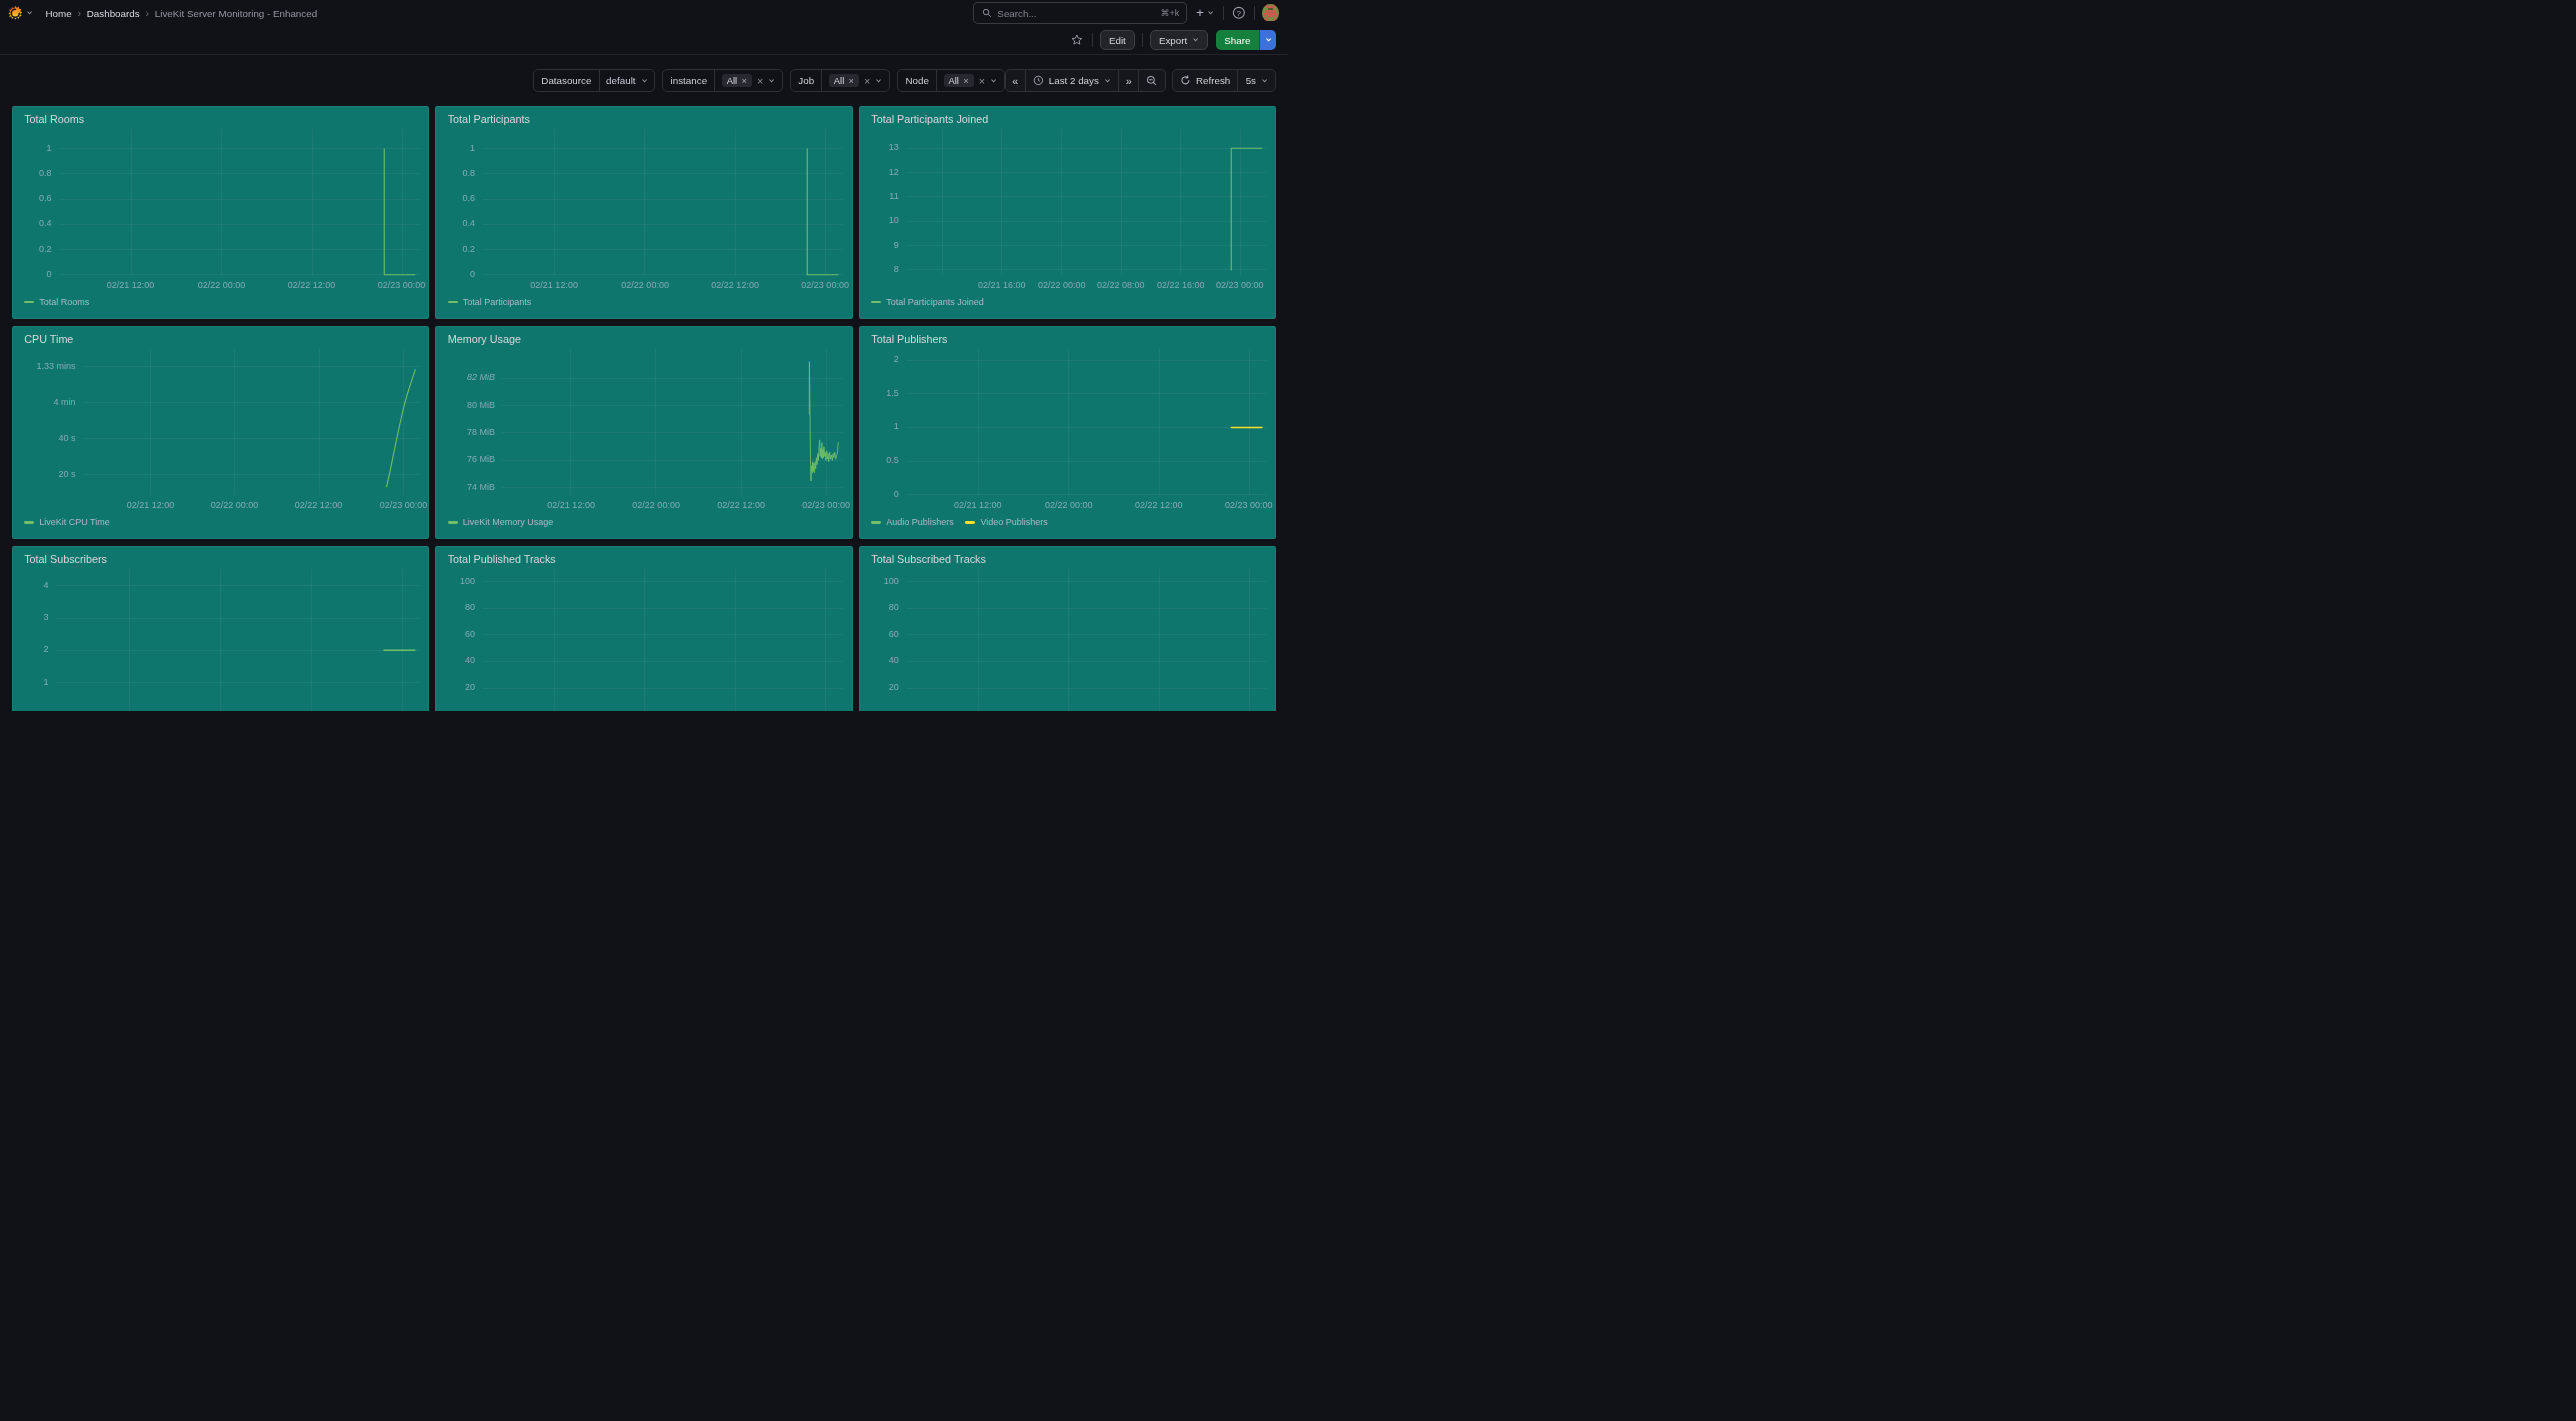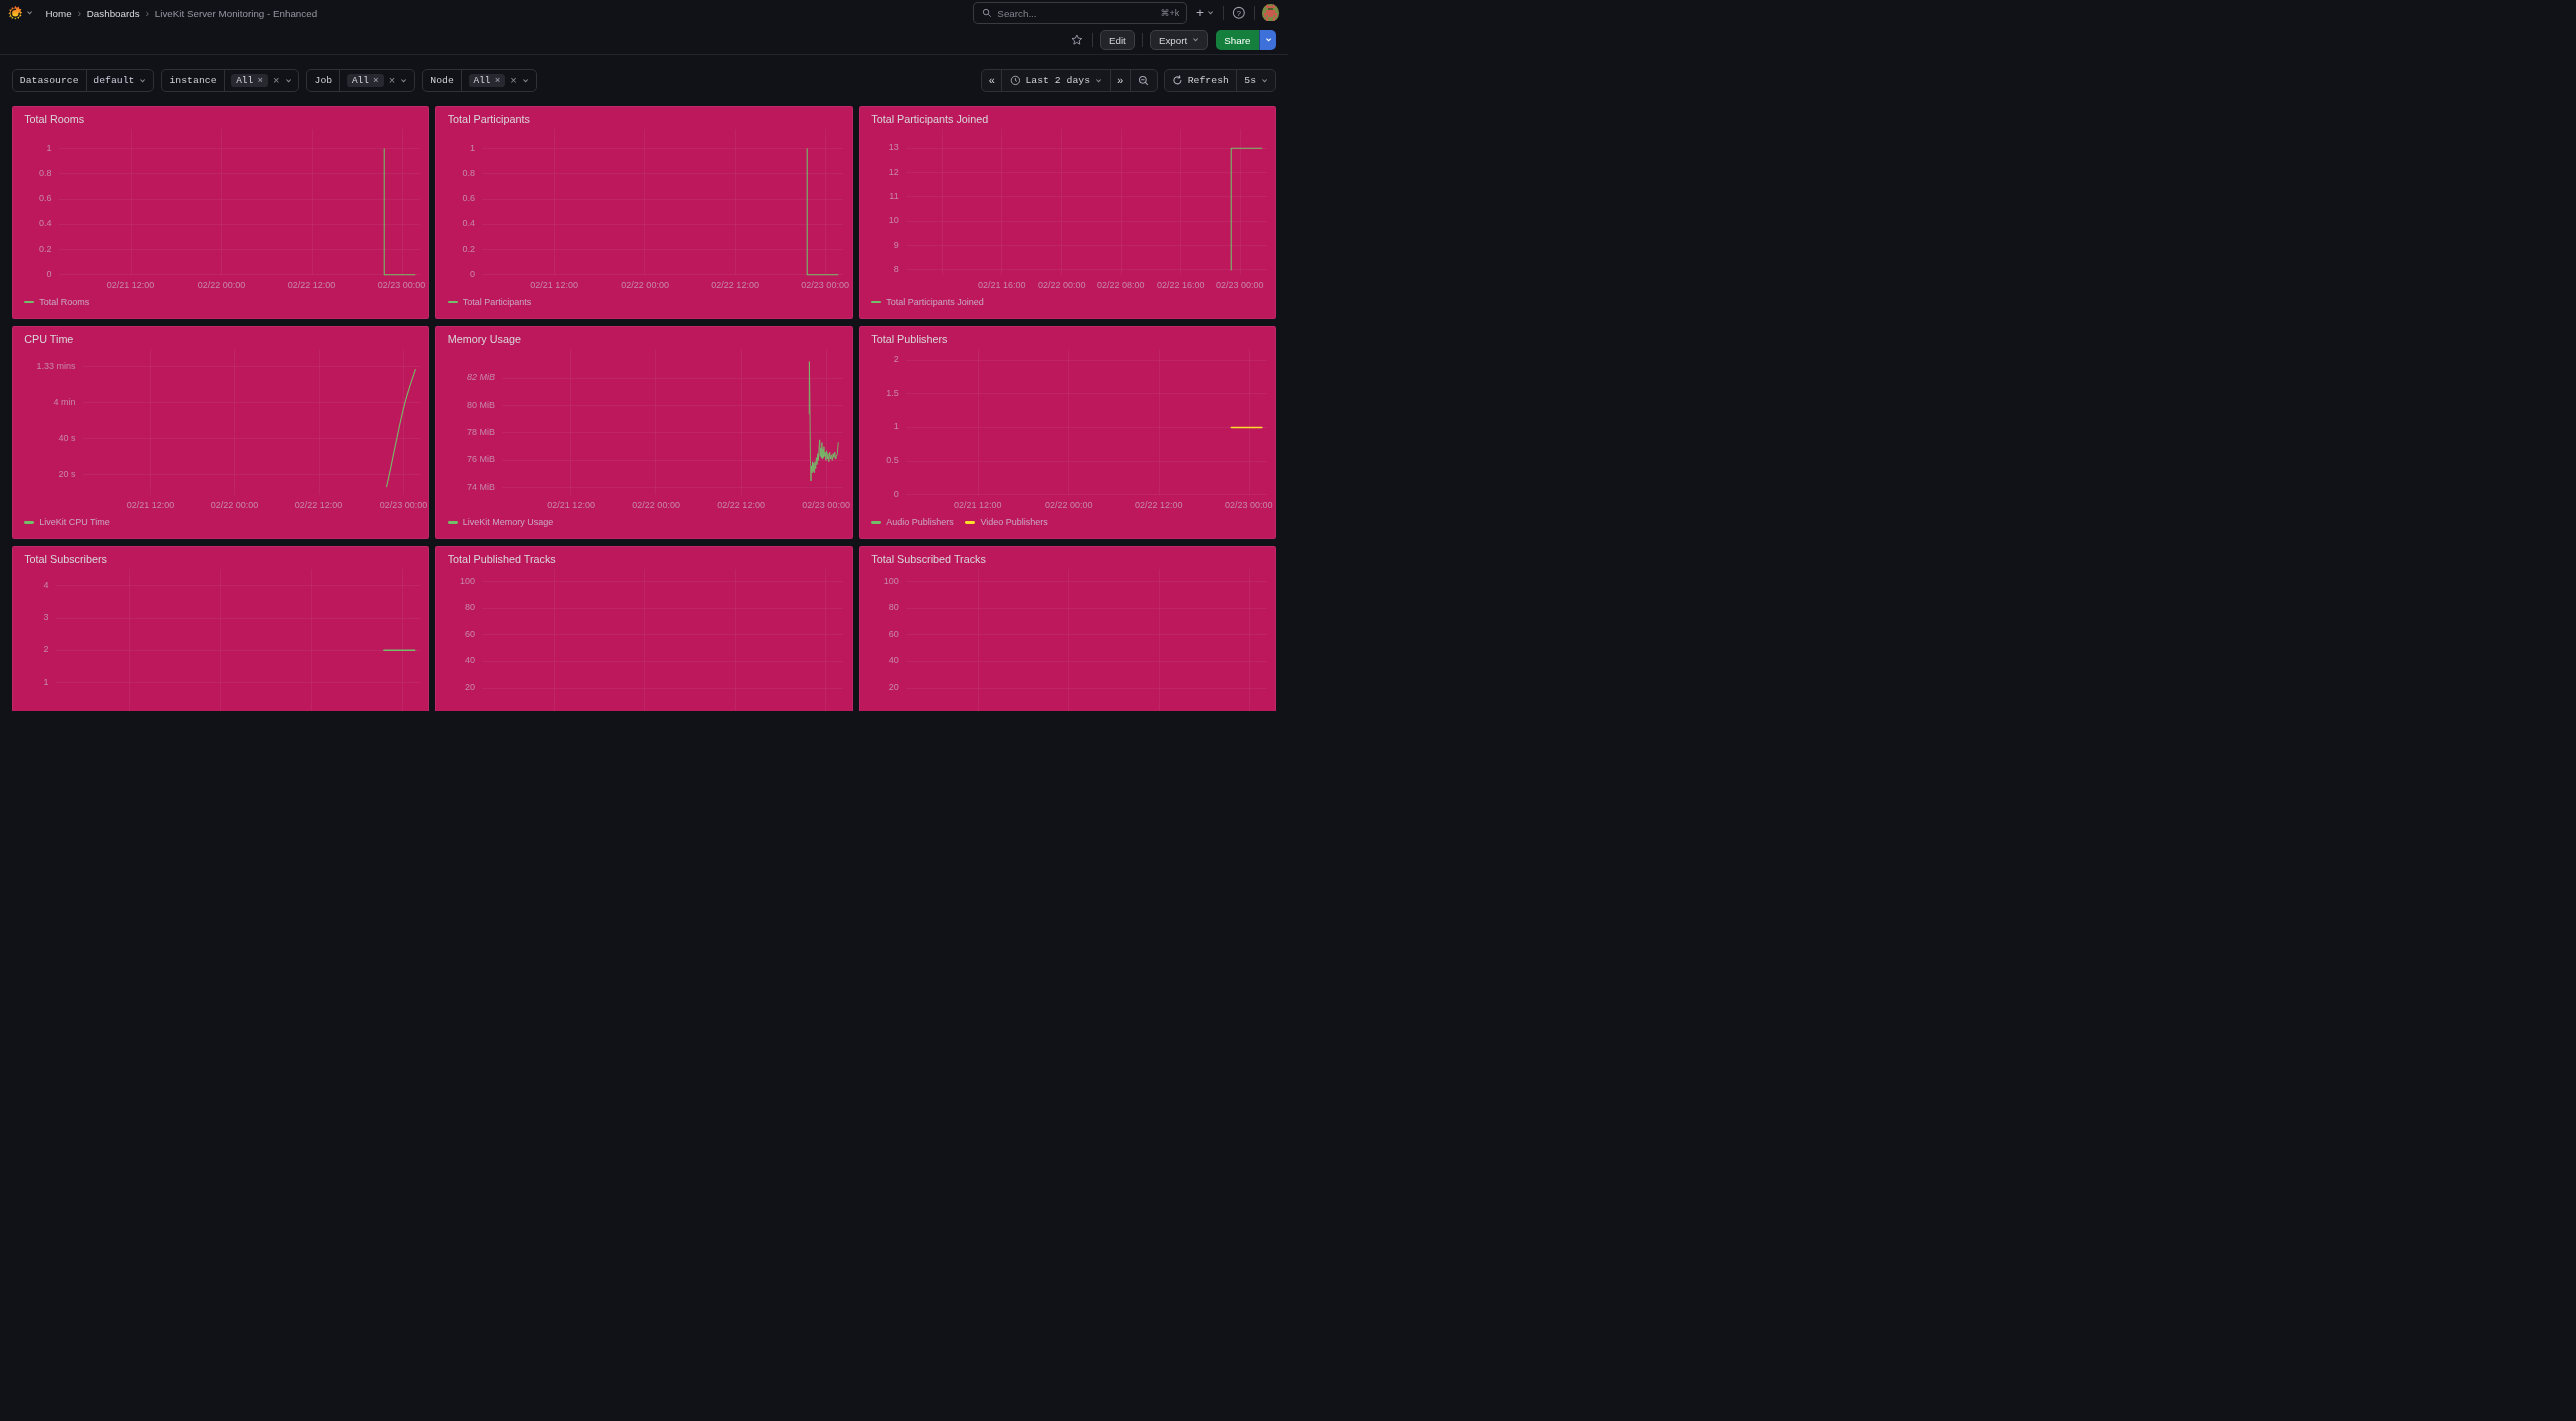--- a/index.html
+++ b/index.html
@@ -35,21 +35,21 @@
   .btn { height:20px; display:inline-flex; align-items:center; gap:5px; padding:0 8px;
     background:#222429; border:0.7px solid #3c3e45; border-radius:5px;
     color:#d5d6db; font-weight:500; }
   .btn-primary-group { display:flex; height:20px; border-radius:5px; overflow:hidden; }
   .btn-primary { background:#15803d; color:#fff; font-weight:500; padding:0 8.7px;
     display:flex; align-items:center; }
   .btn-primary-caret { background:#3D71D9; width:17.3px; display:flex; align-items:center;
     justify-content:center; border-left:0.7px solid rgba(10,12,20,0.45); color:#fff; }
 
   
-  .toolbar { height:51px; display:flex; align-items:center; justify-content:space-between; padding:0 11.6px;font-family:Liberation Mono, monospace; }
+  .toolbar { height:51px; display:flex; align-items:center; justify-content:flex-end; padding:0 11.6px; }
   .filters { display:flex; align-items:center; gap:7.2px; }
   .var-group { display:flex; align-items:stretch; height:23px; border:0.7px solid #2f3138;
     border-radius:5px; overflow:hidden; }
   .var-label { display:flex; align-items:center; padding:0 7.2px; color:#d0d1da; }
   .var-value { display:flex; align-items:center; gap:5px; padding:0 6.5px; border-left:0.7px solid #2f3138; }
   .pill { display:flex; align-items:center; gap:4.3px; background:rgba(204,204,220,0.13);
     border-radius:3.6px; padding:1.4px 5px; font-size:9.4px; color:#d8d9e0; }
   .pill .x { font-size:9.4px; color:rgba(204,204,220,0.75); cursor:pointer; }
   .clear-x { color:rgba(204,204,220,0.65); font-size:10.8px; cursor:pointer; }
   .caret { color:rgba(204,204,220,0.65); }
@@ -57,21 +57,21 @@
   .tc-group { display:flex; align-items:stretch; height:23px; border:0.7px solid #2f3138;
     border-radius:5px; overflow:hidden; background:#16171c; }
   .tc-seg { display:flex; align-items:center; gap:5px; padding:0 7.2px; color:#d0d1da;
     border-left:0.7px solid #2f3138; font-weight:500; }
   .tc-seg:first-child { border-left:none; }
   .tc-seg.narrow { padding:0 6.5px; font-size:10.8px; }
 
   
   .dash { display:grid; grid-template-columns:repeat(3,1fr); gap:7.2px 5.8px; padding:0 11.6px;
     grid-auto-rows:213px; }
-  .panel { position:relative; background:#be185d; border:0.7px solid rgba(204,204,220,0.09);
+  .panel { position:relative; background:#0f766e; border:0.7px solid rgba(204,204,220,0.09);
     border-radius:2.2px; overflow:hidden; }
   .panel-title { position:absolute; top:5.8px; left:11.6px; font-size:10.8px; font-weight:500;
     color:#D8D9DA; z-index:2; }
   .plot { position:absolute; top:0; left:0; }
   .tick { position:absolute; font-size:9px; color:rgba(204,204,220,0.62); white-space:nowrap; }
   .ylab { text-align:right; }
   .xlab { transform:translateX(-50%); }
   .legend { position:absolute; top:190px; left:11.6px; display:flex; gap:11.6px; align-items:center; }
   .legend-item { display:flex; align-items:center; gap:5px; font-size:9px;
     color:rgba(204,204,220,0.80); cursor:pointer; }

